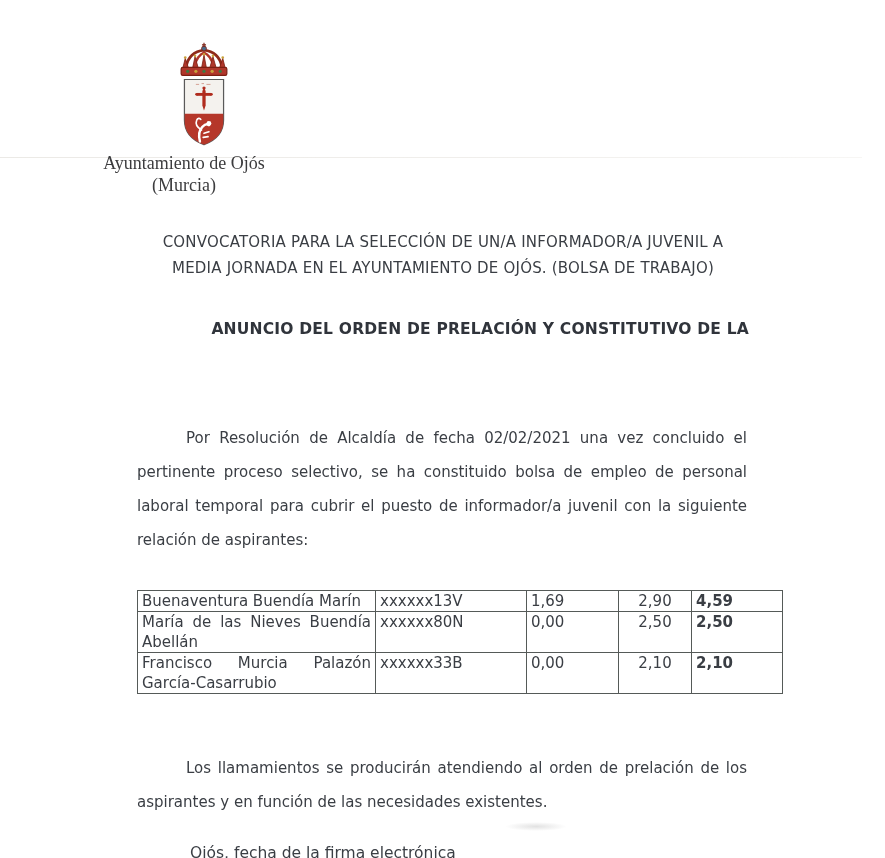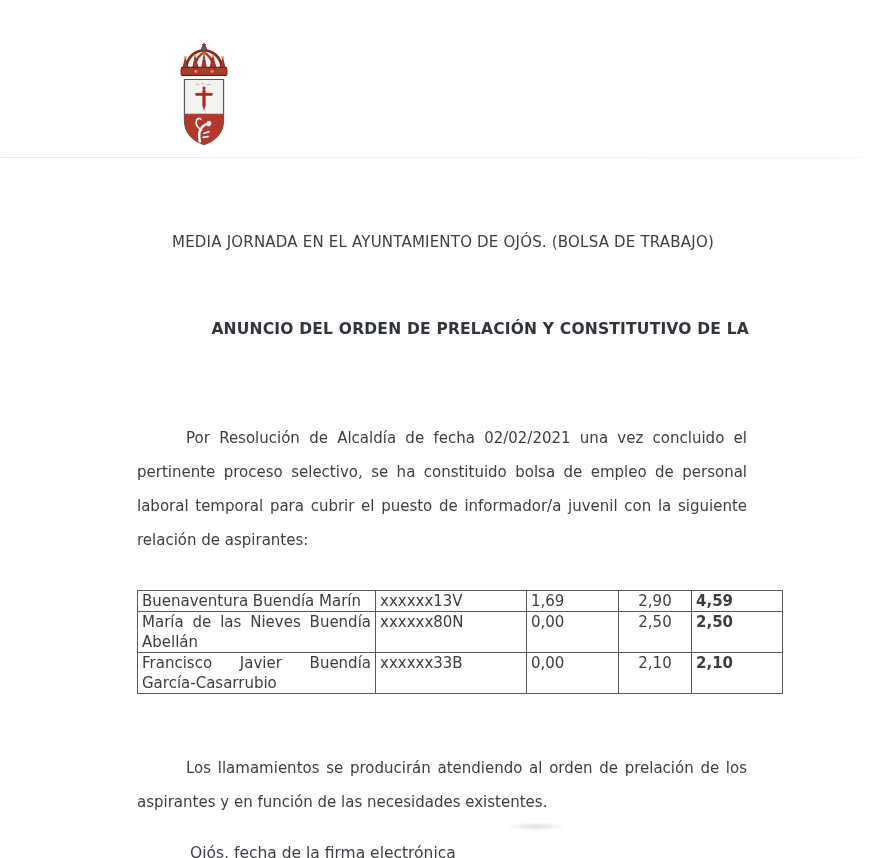--- a/index.html
+++ b/index.html
@@ -177,23 +177,26 @@
     <circle cx="59" cy="64.2" r="1.8" fill="#b02c1e"></circle>
     <circle cx="50" cy="56.5" r="2" fill="#b02c1e"></circle>
 
     <g clip-path="url(#shieldClip)">
       <path d="M45,122 C43,114 44,108 48,104 C51,101 54,100 56,102" fill="none" stroke="#ffffff" stroke-width="3" stroke-linecap="round"></path>
       <circle cx="56" cy="100" r="3" fill="#ffffff"></circle>
       <path d="M47,108 C42,105 39,101 41,96 C42,93 45,93 46,95" fill="none" stroke="#ffffff" stroke-width="2" stroke-linecap="round"></path>
       <path d="M50,112 L56,110 M49,117 L55,116" stroke="#ffffff" stroke-width="2" stroke-linecap="round"></path>
     </g>
   </svg>
+  <div class="org-name">Ayuntamiento de Ojós</div>
+  <div class="org-region">(Murcia)</div>
 </div>
 
 <div class="doc-title">
+  <div>CONVOCATORIA PARA LA SELECCIÓN DE UN/A INFORMADOR/A JUVENIL A</div>
   <div>MEDIA JORNADA EN EL AYUNTAMIENTO DE OJÓS. (BOLSA DE TRABAJO)</div>
 </div>
 
 <div class="doc-heading">
   <div>ANUNCIO DEL ORDEN DE PRELACIÓN Y CONSTITUTIVO DE LA</div>
 </div>
 
 <div id="para1" class="paragraph">Por Resolución de Alcaldía de fecha 02/02/2021 una vez concluido el pertinente proceso selectivo, se ha constituido bolsa de empleo de personal laboral temporal para cubrir el puesto de informador/a juvenil con la siguiente relación de aspirantes:</div>
 
 <table class="results">
@@ -206,21 +209,21 @@
       <td class="col-total">4,59</td>
     </tr>
     <tr>
       <td class="col-name">María de las Nieves Buendía Abellán</td>
       <td class="col-id">xxxxxx80N</td>
       <td class="col-s1">0,00</td>
       <td class="col-s2">2,50</td>
       <td class="col-total">2,50</td>
     </tr>
     <tr>
-      <td class="col-name">Francisco Javier Buendía García-Casarrubio</td>
+      <td class="col-name">Francisco Murcia Palazón García-Casarrubio</td>
       <td class="col-id">xxxxxx33B</td>
       <td class="col-s1">0,00</td>
       <td class="col-s2">2,10</td>
       <td class="col-total">2,10</td>
     </tr>
   </tbody>
 </table>
 
 <div id="para2" class="paragraph">Los llamamientos se producirán atendiendo al orden de prelación de los aspirantes y en función de las necesidades existentes.</div>
 

